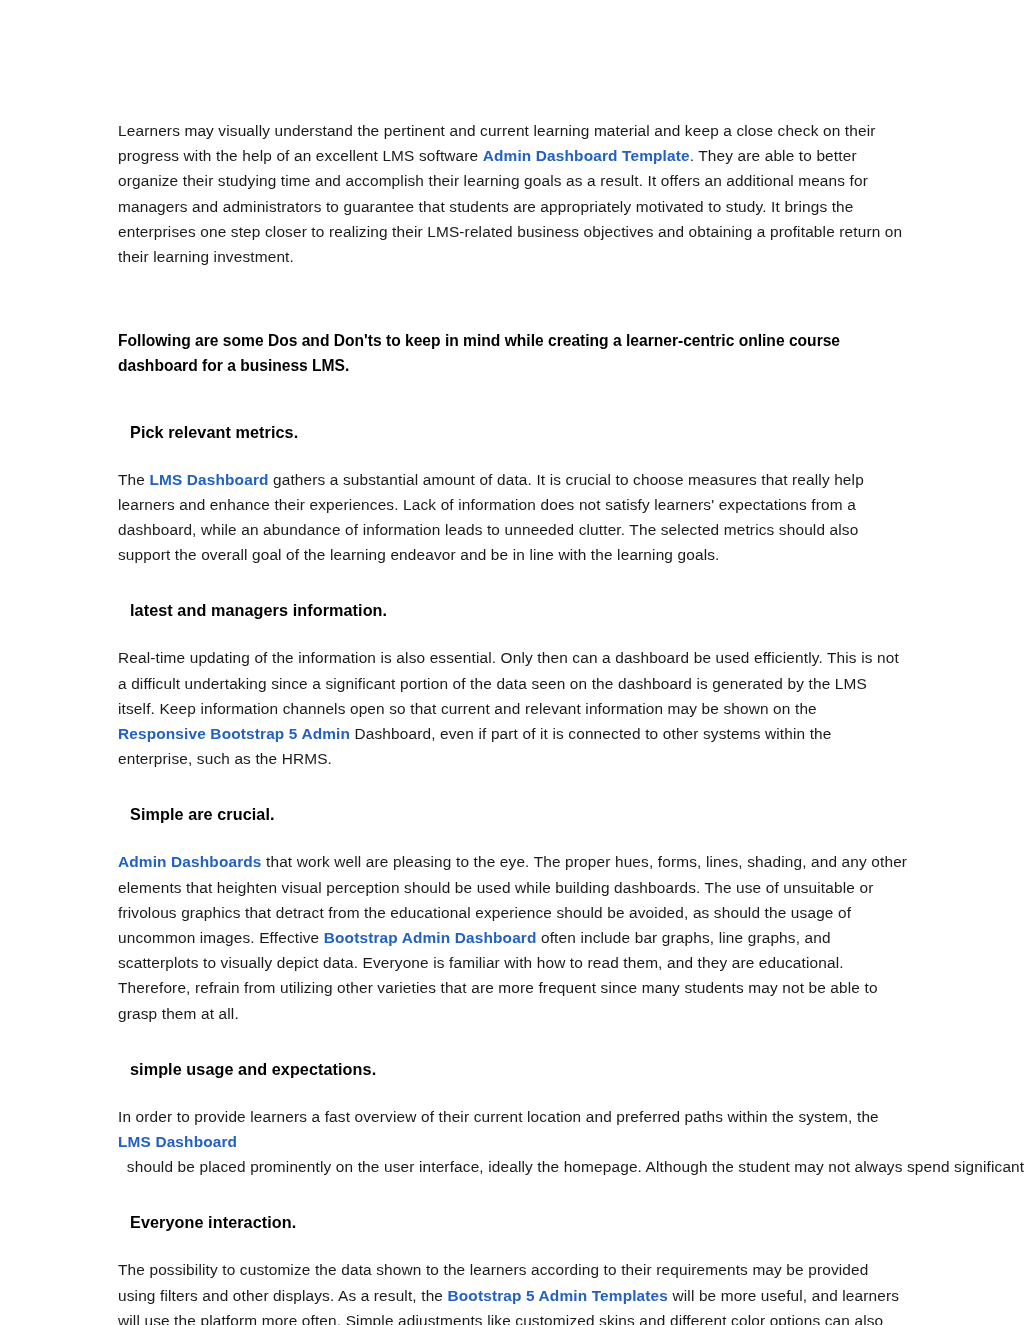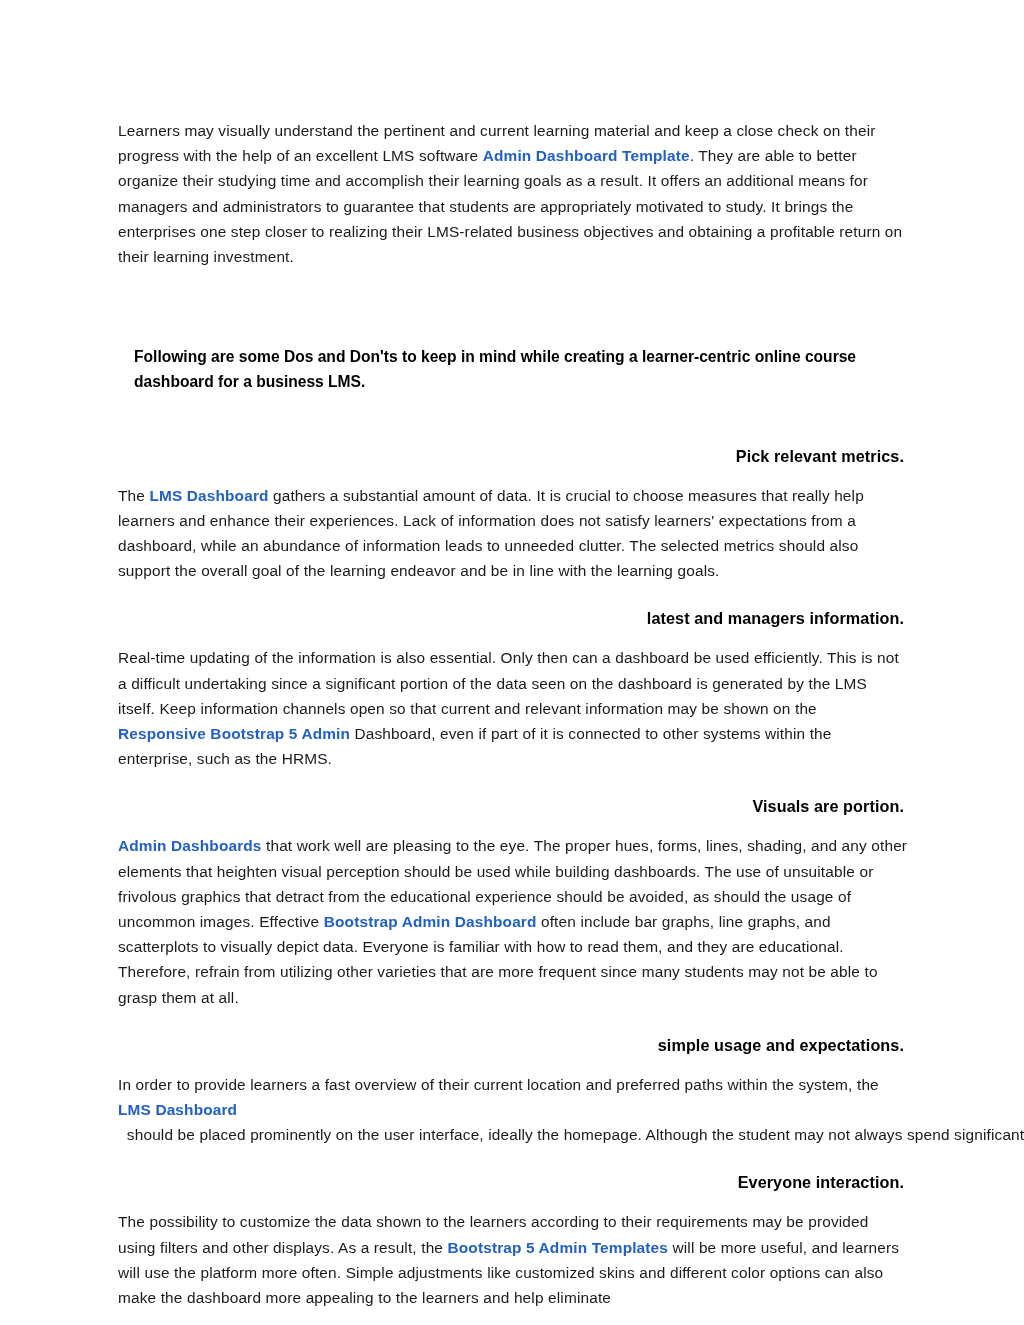--- a/index.html
+++ b/index.html
@@ -29,30 +29,29 @@
   p.para {
     margin: 0;
     font-size: 15.4px;
     line-height: 25.2px;
     text-align: left;
     color: #1a1a1a;
     font-weight: 400;
     letter-spacing: 0.01em;
   }
   h2.heading {
-    margin: 4px;
+    margin: 12px;
     font-size: 16.2px;
     line-height: 25px;
     font-weight: bold;
     color: #000000;
     letter-spacing: 0.005em;
-    text-align: right;
   }
   p.para-bold {
-    margin: 16px;
+    margin: 0;
     font-size: 15.6px;
     line-height: 25.2px;
     font-weight: bold;
     color: #000000;
   }
   .lnk {
     color: #2160c4;
     font-weight: bold;
   }
   .sp-intro     { height: 59px; }
@@ -80,21 +79,21 @@
     <p class="para"><span>The </span><span class="lnk">LMS Dashboard</span><span> gathers a substantial amount of data. It is crucial to choose measures that really help learners and enhance their experiences. Lack of information does not satisfy learners' expectations from a dashboard, while an abundance of information leads to unneeded clutter. The selected metrics should also support the overall goal of the learning endeavor and be in line with the learning goals.</span></p>
 
     <div class="sp-sec"></div>
 
     <h2 class="heading">latest and managers information.</h2>
     <div class="sp-head"></div>
     <p class="para"><span>Real-time updating of the information is also essential. Only then can a dashboard be used efficiently. This is not a difficult undertaking since a significant portion of the data seen on the dashboard is generated by the LMS itself. Keep information channels open so that current and relevant information may be shown on the </span><span class="lnk">Responsive Bootstrap 5 Admin</span><span> Dashboard, even if part of it is connected to other systems within the enterprise, such as the HRMS.</span></p>
 
     <div class="sp-sec"></div>
 
-    <h2 class="heading">Visuals are portion.</h2>
+    <h2 class="heading">Simple are crucial.</h2>
     <div class="sp-head"></div>
     <p class="para"><span></span><span class="lnk">Admin Dashboards</span><span> that work well are pleasing to the eye. The proper hues, forms, lines, shading, and any other elements that heighten visual perception should be used while building dashboards. The use of unsuitable or frivolous graphics that detract from the educational experience should be avoided, as should the usage of uncommon images. Effective </span><span class="lnk">Bootstrap Admin Dashboard</span><span> often include bar graphs, line graphs, and scatterplots to visually depict data. Everyone is familiar with how to read them, and they are educational. Therefore, refrain from utilizing other varieties that are more frequent since many students may not be able to grasp them at all.</span></p>
 
     <div class="sp-sec"></div>
 
     <h2 class="heading">simple usage and expectations.</h2>
     <div class="sp-head"></div>
     <p class="para"><span>In order to provide learners a fast overview of their current location and preferred paths within the system, the </span><span class="lnk">LMS Dashboard</span><span class="nbsp-gap">  should be placed prominently on the user interface, ideally the homepage. Although the student may not always spend significant time reviewing the metrics, a fast glance at future training events or fresh material on the system might help them choose their preferred learning route.</span></p>
 
     <div class="sp-sec"></div>

